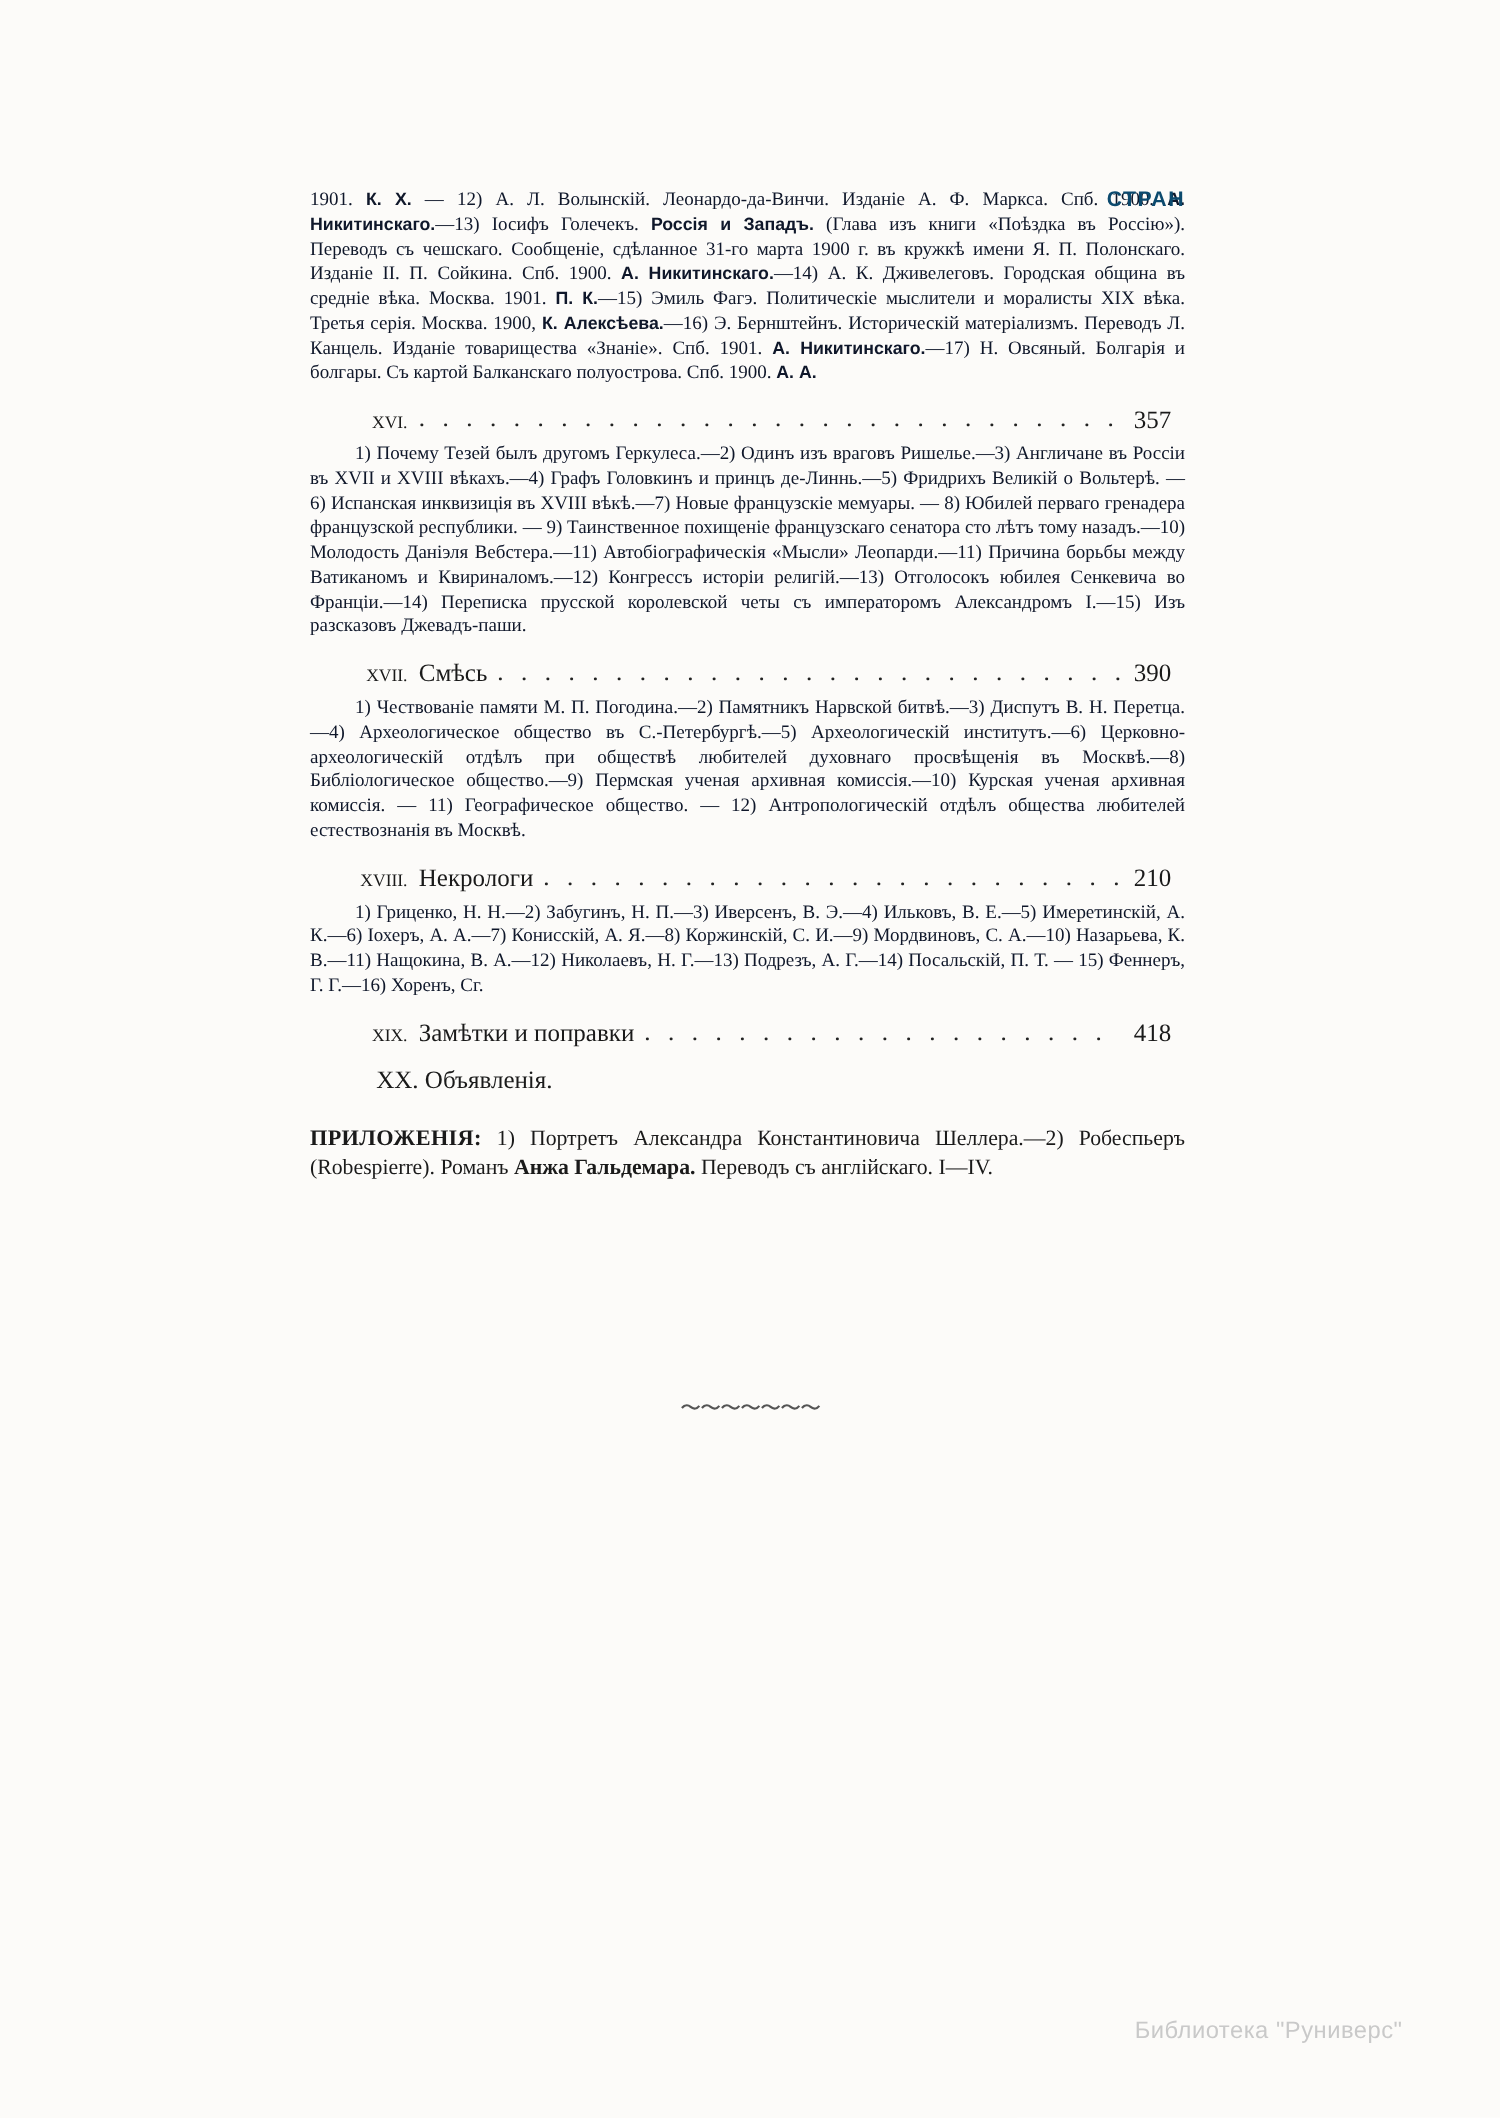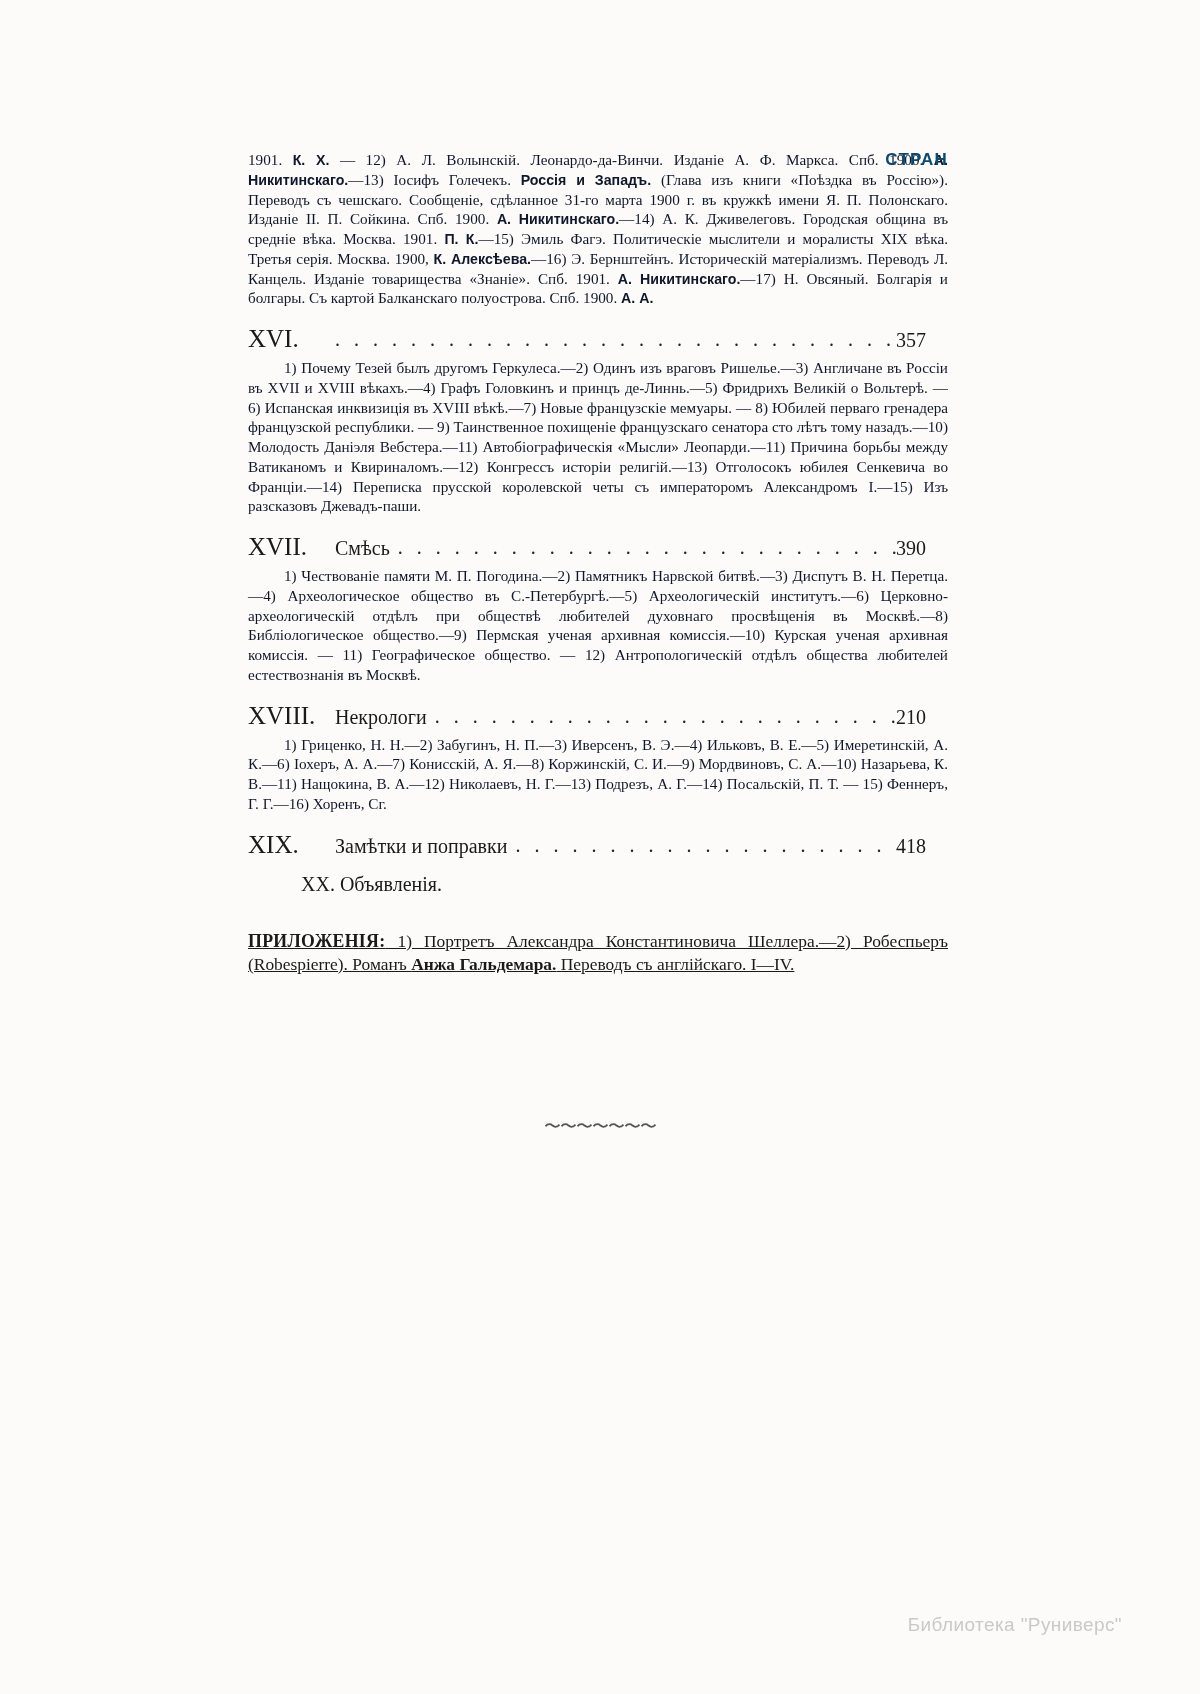--- a/index.html
+++ b/index.html
@@ -59,21 +59,22 @@
   
   .entry {
     display: flex;
     align-items: baseline;
     width: 700px;
     margin-top: 17px;
     margin-bottom: 5px;
   }
   .entry .num {
     width: 78px;
-    font-size: 25px;
+    text-align: right;
+    font-size: 14px;
     padding-right: 9px;
     flex: 0 0 auto;
   }
   .entry .title {
     font-size: 20px;
     white-space: nowrap;
     flex: 0 0 auto;
     padding-right: 8px;
   }
   .entry .leader {
@@ -82,21 +83,21 @@
     white-space: nowrap;
     font-size: 20px;
     letter-spacing: 4.5px;
     color: #222;
     position: relative;
     top: -1px;
   }
   .entry .pageno {
     flex: 0 0 auto;
     width: 52px;
-    text-align: left;
+    text-align: center;
     font-size: 20px;
   }
 
   .sub {
     margin: 4px 0 0 0;
     padding: 0;
   }
 
   .plain-entry {
     font-size: 20px;
@@ -109,23 +110,22 @@
     margin-top: 7px;
   }
   .note-line b {
     font-family: "Liberation Sans", sans-serif;
     font-weight: bold;
     font-size: 14.6px;
   }
   .appendix {
     font-size: 17.4px;
     line-height: 1.35;
-    margin-top: 33px;
+    margin-top: 22px;
     text-align: justify;
-    text-decoration: underline;
   }
   .appendix .lead {
     font-weight: bold;
     font-size: 17.8px;
     letter-spacing: 0.3px;
   }
   .appendix b.name {
     font-weight: bold;
   }
 

